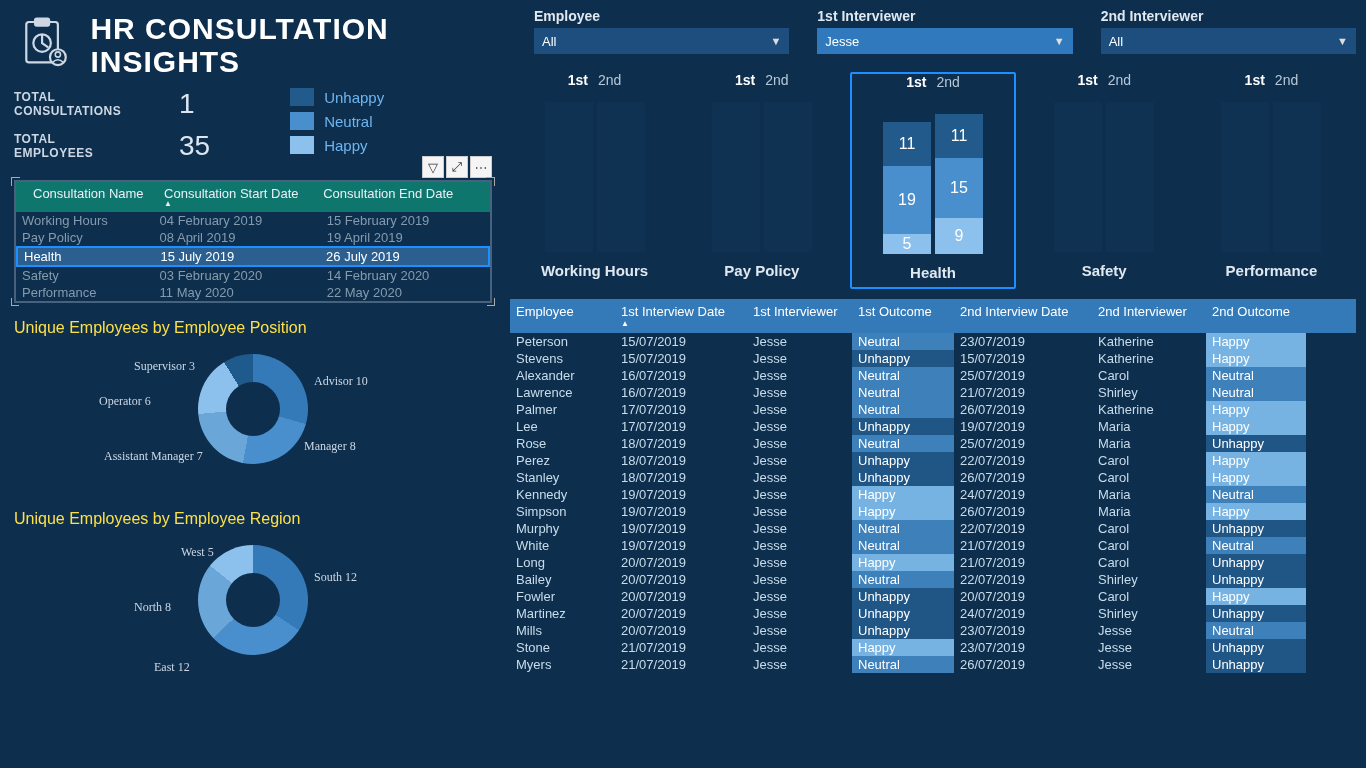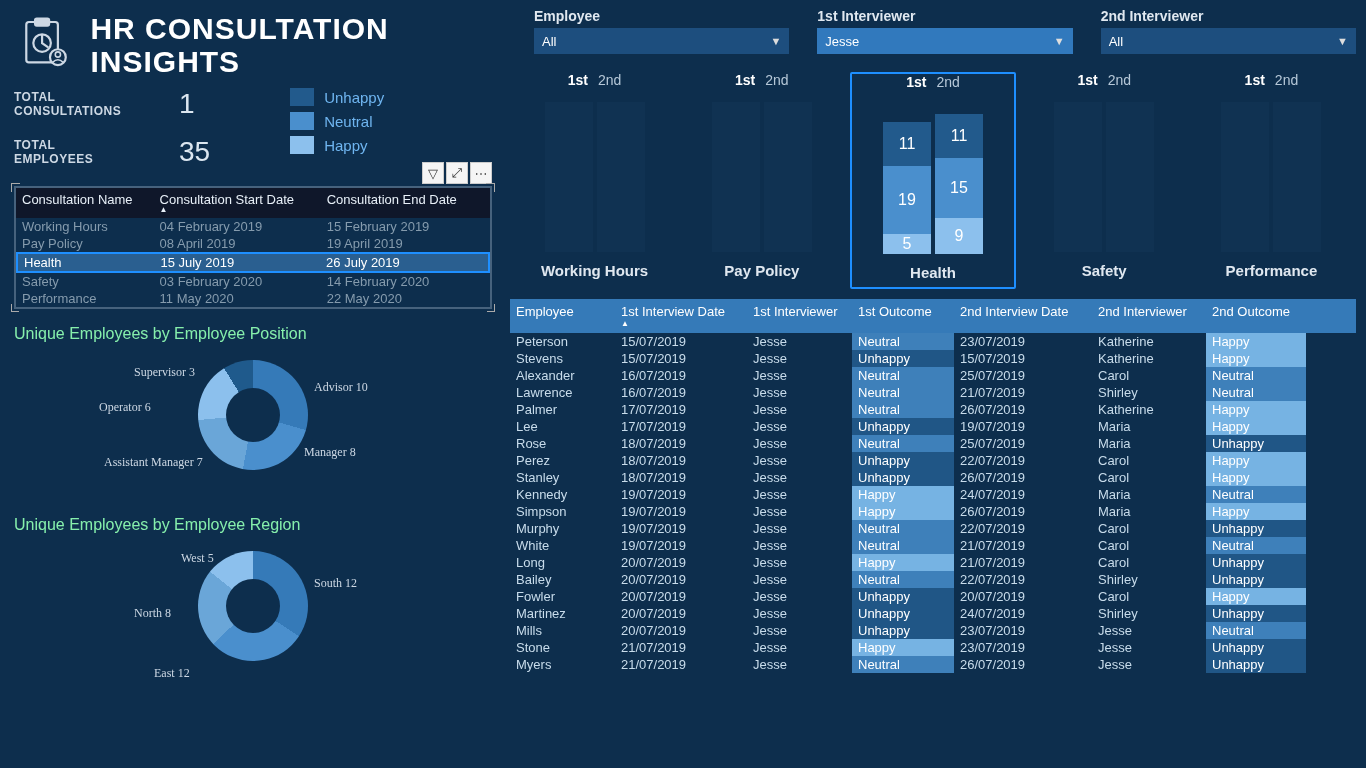--- a/index.html
+++ b/index.html
@@ -14,50 +14,50 @@
   display: flex;
 }
 .left-panel { width: 500px; padding: 12px 8px 8px 14px; }
 .right-panel { flex: 1; padding: 8px 10px 8px 10px; }
 
 .header-row { display: flex; align-items: center; gap: 15px; margin-bottom: 10px; }
 .logo-icon { width: 70px; height: 60px; }
 .title { font-size: 30px; font-weight: 700; letter-spacing: 1px; line-height: 1.1; color: #fff; }
 
 .kpi-row { display: flex; gap: 40px; align-items: flex-start; margin-bottom: 0px; }
-.kpi-block { display: flex; flex-direction: column; gap: 16px; }
+.kpi-block { display: flex; flex-direction: column; gap: 10px; }
 .kpi-item { display: flex; align-items: center; gap: 30px; }
 .kpi-label { font-size: 12px; font-weight: 600; width: 110px; letter-spacing: 0.5px; color: #cdd8e4;}
 .kpi-value { font-size: 28px; font-weight: 300; color: #dbe6f0; margin-left: 25px;}
 
 .legend { display: flex; flex-direction: column; gap: 6px; margin-left:40px;}
 .legend-row { display: flex; align-items: center; gap: 10px; }
 .legend-sw { width: 24px; height: 18px; }
 .legend-txt { color: #6fb5f0; font-size: 15px; font-weight:500;}
 
 .toolbar-mini { display:flex; gap:2px; justify-content:flex-end; margin-top:-6px; margin-bottom:-2px;}
 .toolbar-mini div { width:22px; height:22px; background:#f5f5f5; color:#333; display:flex;align-items:center;justify-content:center;border:1px solid #ccc; cursor:pointer; font-size:13px;}
 
 .consult-table { border: 2px solid #46627d; margin-top: 4px; width: 478px; position:relative; }
 .consult-table::before,.consult-table::after,.corner-bl,.corner-br{
   content:""; position:absolute; width:8px;height:8px; border:1px solid #aaa; background:transparent;
 }
 .consult-table::before{top:-5px;left:-5px;border-right:none;border-bottom:none;}
 .consult-table::after{top:-5px;right:-5px;border-left:none;border-bottom:none;}
 .corner-bl{bottom:-5px;left:-5px;border-right:none;border-top:none;}
 .corner-br{bottom:-5px;right:-5px;border-left:none;border-top:none;}
-.ct-head { display: flex; background:#0f172a; padding: 4px 6px; font-size: 13px; color:#e8f0f8;}
+.ct-head { display: flex; background:#0f766e; padding: 4px 17px; font-size: 13px; color:#e8f0f8;}
 .ct-head div:nth-child(1){width:140px;} .ct-head div:nth-child(2){width:170px;} .ct-head div:nth-child(3){width:160px;}
 .ct-head .sort::after{content:"▲"; font-size:8px; display:block; margin-top:-2px;}
 .ct-row { display:flex; padding: 1px 6px; font-size: 13px; color:#859bad;}
 .ct-row.sel { background:#2a5f90; border:2px solid #1e8fff; color:#fff;}
 .ct-row div:nth-child(1){width:140px;} .ct-row div:nth-child(2){width:170px;} .ct-row div:nth-child(3){width:160px;}
 
 .chart-section { margin-top: 16px; }
-.chart-title { font-size: 16px; color: #86efac; margin-bottom: 2px; }
+.chart-title { font-size: 16px; color: #fde047; margin-bottom: 2px; }
 .donut-wrap { position: relative; height: 155px; display:flex; justify-content:center; }
 .donut-label { position:absolute; font-size:12px; color:#cdd8e4; white-space:nowrap;font-family:Liberation Serif, serif;}
 
 .filters-row { display:flex; gap: 28px; margin-bottom: 14px; padding-left: 24px;}
 .filter-col { flex:1; max-width:260px;}
 .filter-lbl { font-size: 14px; font-weight:600; margin-bottom:4px;}
 .filter-sel { background:#1d4e7e; height:26px; display:flex; align-items:center; justify-content:space-between; padding:0 8px; color:#fff; font-size:13px; cursor:pointer;}
 .filter-sel.hl { background:#3179bd;}
 .filter-sel .chev{font-size:11px;color:#ddd;}
 

